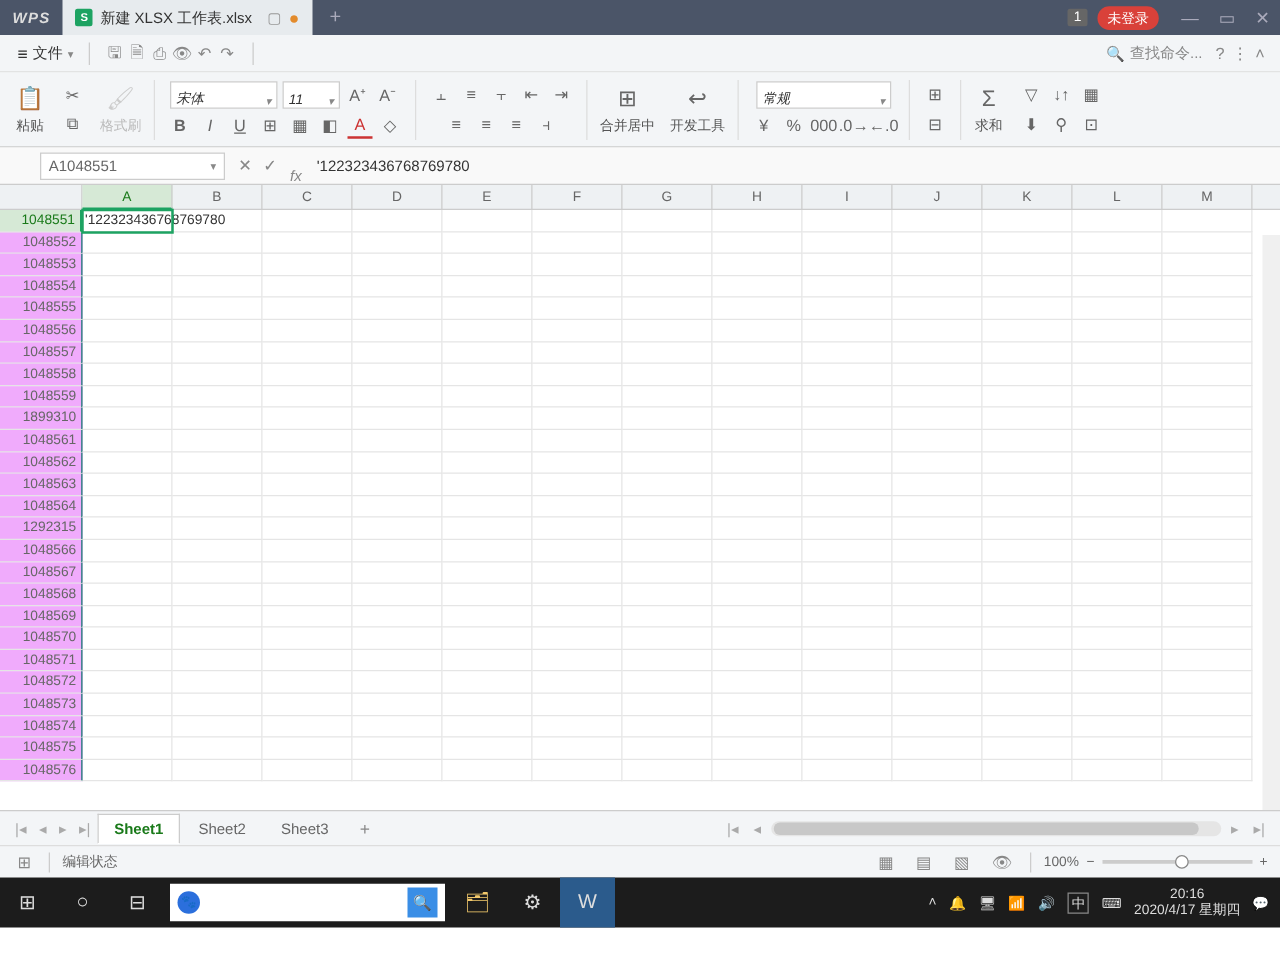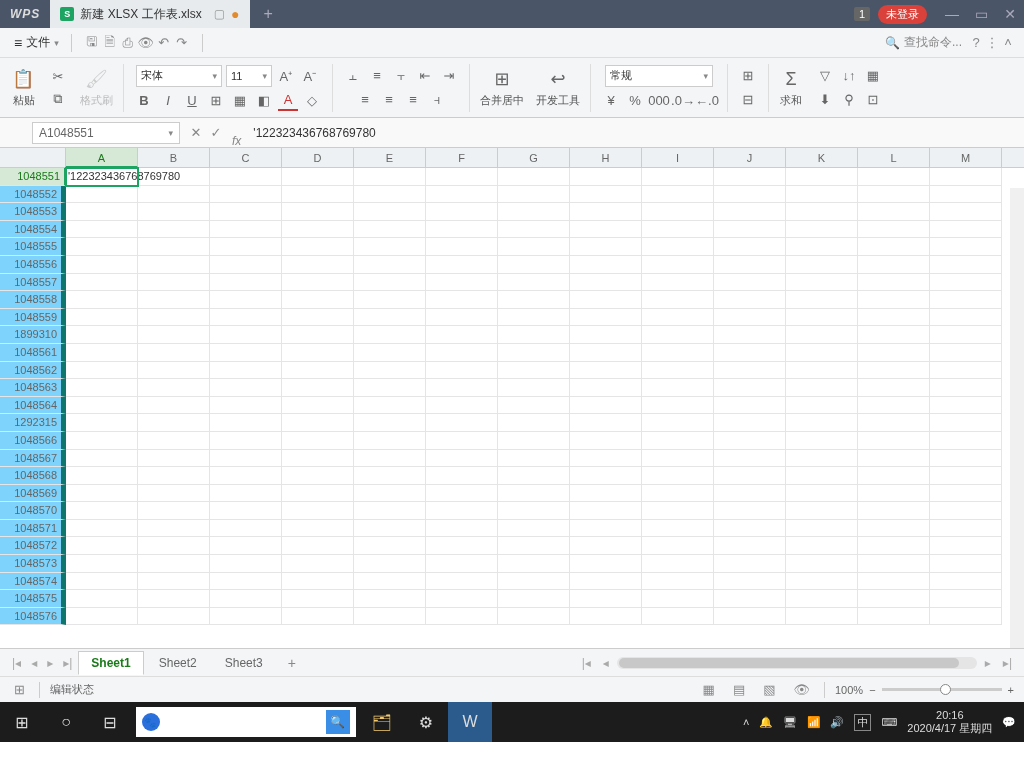--- a/index.html
+++ b/index.html
@@ -24,34 +24,34 @@
 .menubar .mtab { padding:4px 8px; font-size:12px; color:#333; }
 .menubar .mtab.active { background:#1da362; color:#fff; border-radius:3px; }
 .menubar .search { padding:0 6px; color:#888; display:flex; align-items:center; gap:4px; }
 .ribbon { height:60px; background:#f3f5f7; border-bottom:1px solid #ccc; display:flex; align-items:center; padding:2px 8px; gap:4px; overflow:hidden; }
 .ribbon .group { display:flex; flex-direction:column; align-items:center; gap:2px; padding:0 4px; }
 .ribbon .vsep { width:1px; height:48px; background:#ddd; margin:0 2px; }
 .ribbon .big-icon { width:24px; height:24px; display:flex; align-items:center; justify-content:center; color:#666; font-size:18px; }
 .ribbon .lbl { font-size:11px; color:#555; }
 .ribbon .small-row { display:flex; gap:4px; align-items:center; }
 .ribbon .btn { width:20px; height:20px; display:flex; align-items:center; justify-content:center; color:#666; font-size:13px; }
-.ribbon .sel { height:22px; border:1px solid #ccc; background:#fff; font-size:11px; padding:0 4px; display:flex; align-items:center; justify-content:space-between; }
+.ribbon .sel { height:22px; border:1px solid #ccc; background:#fff; font-size:11px; padding:0 4px; display:flex; align-items:flex-end; justify-content:space-between;font-style:italic; }
 .ribbon .sel .arr { color:#888; font-size:9px; }
 .formulabar { height:30px; background:#f9f9f9; border-bottom:1px solid #ccc; display:flex; align-items:center; }
 .formulabar .namebox { width:148px; height:22px; border:1px solid #ccc; background:#fff; margin:0 6px 0 32px; padding:0 6px; display:flex; align-items:center; color:#666; justify-content:space-between; }
 .formulabar .fbtn { width:20px; color:#888; text-align:center; font-size:13px; }
 .formulabar .fx { font-style:italic; color:#888; padding:0 6px;margin-top:16px; }
 .formulabar .finput { flex:1; padding:0 6px; color:#333; }
 .grid { display:flex; height:480px; background:#fff; position:relative; }
 .cols { display:flex; height:20px; background:#eef1f3; border-bottom:1px solid #ccc; }
 .corner { width:66px; height:20px; border-right:1px solid #ccc; border-bottom:1px solid #ccc; background:#eef1f3; }
 .colh { height:20px; border-right:1px solid #ccc; text-align:center; font-size:11px; color:#666; line-height:20px; }
 .colh.sel { background:#d6e9d6; color:#1a7a1a; border-bottom:2px solid #1da362; }
 .rows { display:flex; flex-direction:column; }
-.rowh { width:66px; height:17.6px; border-right:5px solid #0f766e; border-bottom:1px solid #e5e5e5; background:#7dd3fc; text-align:right; padding-right:4px; font-size:11px; color:#666; line-height:17.6px; }
+.rowh { width:66px; height:17.6px; border-right:1px solid #0f766e; border-bottom:1px solid #e5e5e5; background:#f0abfc; text-align:right; padding-right:4px; font-size:11px; color:#666; line-height:17.6px; }
 .rowh.sel { background:#d6e9d6; color:#1a7a1a; border-right:2px solid #1da362; }
 .cells { position:relative; }
 .cellgrid { position:absolute; top:0; left:0; }
 .crow { display:flex; height:17.6px; }
 .cell { height:17.6px; border-right:1px solid #e5e5e5; border-bottom:1px solid #e5e5e5; font-size:11px; padding:0 2px; line-height:17.6px; overflow:visible; white-space:nowrap; }
 .cell.active { outline:2px solid #1da362; outline-offset:-1px; position:relative; z-index:2; }
 .sheet-tabs { height:28px; background:#f3f5f7; border-top:1px solid #ccc; display:flex; align-items:center; padding:0 8px; gap:2px; }
 .sheet-tabs .nav { color:#aaa; padding:0 4px; font-size:12px; }
 .sheet-tabs .stab { padding:4px 12px; font-size:12px; color:#666; border:1px solid transparent; }
 .sheet-tabs .stab.active { background:#fff; color:#1a7a1a; font-weight:bold; border:1px solid #ccc; border-bottom:1px solid #fff; }

